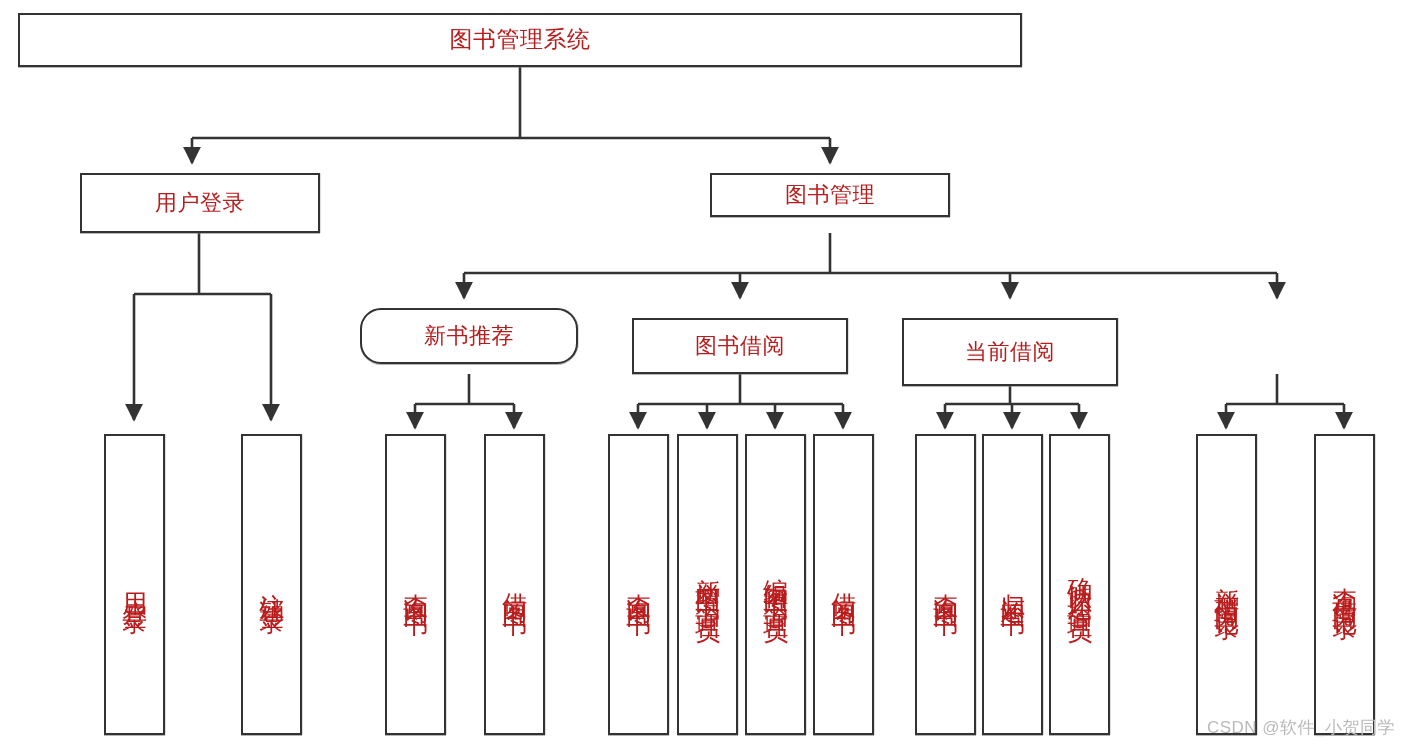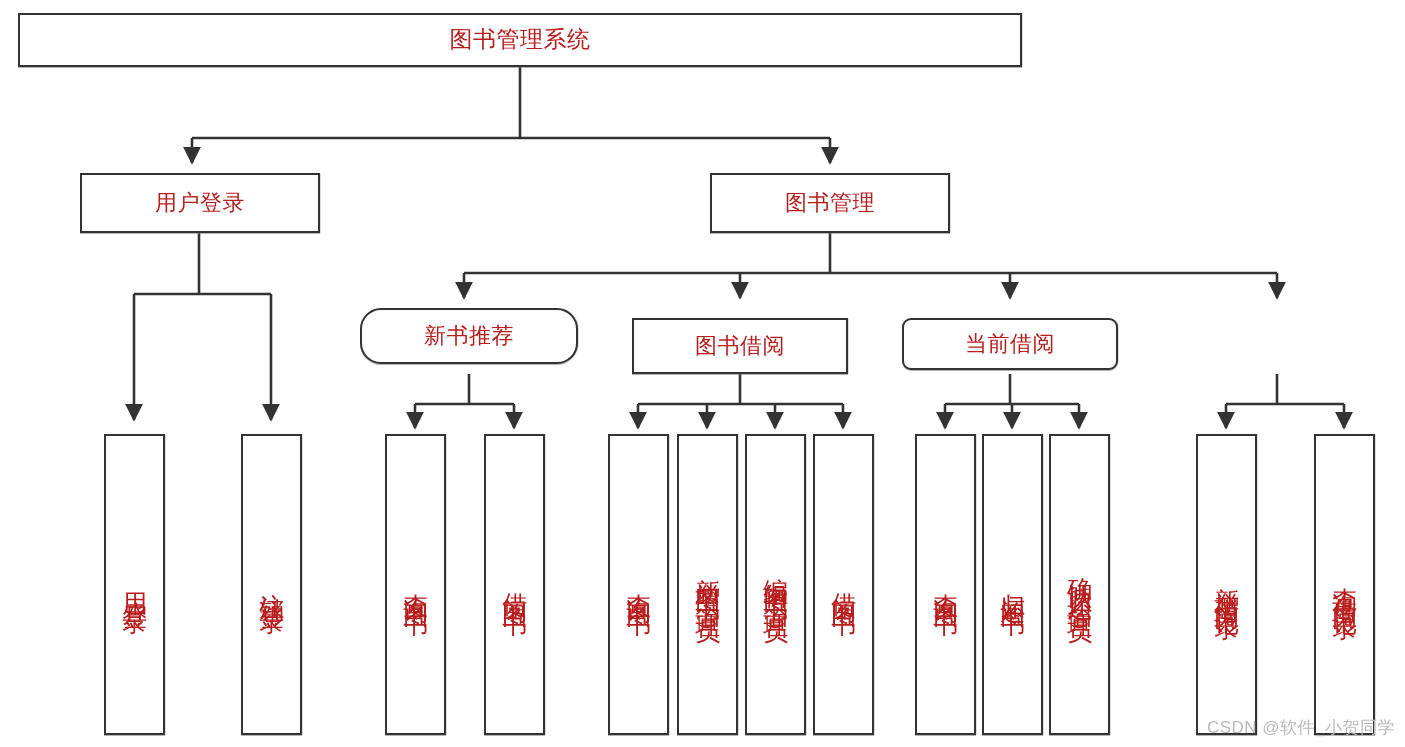--- a/index.html
+++ b/index.html
@@ -119,31 +119,31 @@
     </g>
   </svg>
 
   <div class="node horiz root" style="left:18px;top:13px;width:1004px;height:54px;">
     <span class="label">图书管理系统</span>
   </div>
 
   <div class="node horiz" style="left:80px;top:173px;width:240px;height:60px;">
     <span class="label">用户登录</span>
   </div>
-  <div class="node horiz" style="left:710px;top:173px;width:240px;height:60px;">
+  <div class="node horiz" style="left:710px;top:173px;width:240px;height:44px;">
     <span class="label">图书管理</span>
   </div>
 
   <div class="node horiz" style="left:360px;top:308px;width:218px;height:56px;border-radius:21px;">
     <span class="label">新书推荐</span>
   </div>
   <div class="node horiz" style="left:632px;top:318px;width:216px;height:56px;">
     <span class="label">图书借阅</span>
   </div>
-  <div class="node horiz" style="left:902px;top:318px;width:216px;height:52px;border-radius:9px;">
+  <div class="node horiz" style="left:902px;top:318px;width:216px;height:68px;">
     <span class="label">当前借阅</span>
   </div>
 
   <div class="node vert" style="left:104px;top:434px;width:61px;height:301px;">
     <span class="label">用户登录</span>
   </div>
   <div class="node vert" style="left:241px;top:434px;width:61px;height:301px;">
     <span class="label">注销登录</span>
   </div>
 

